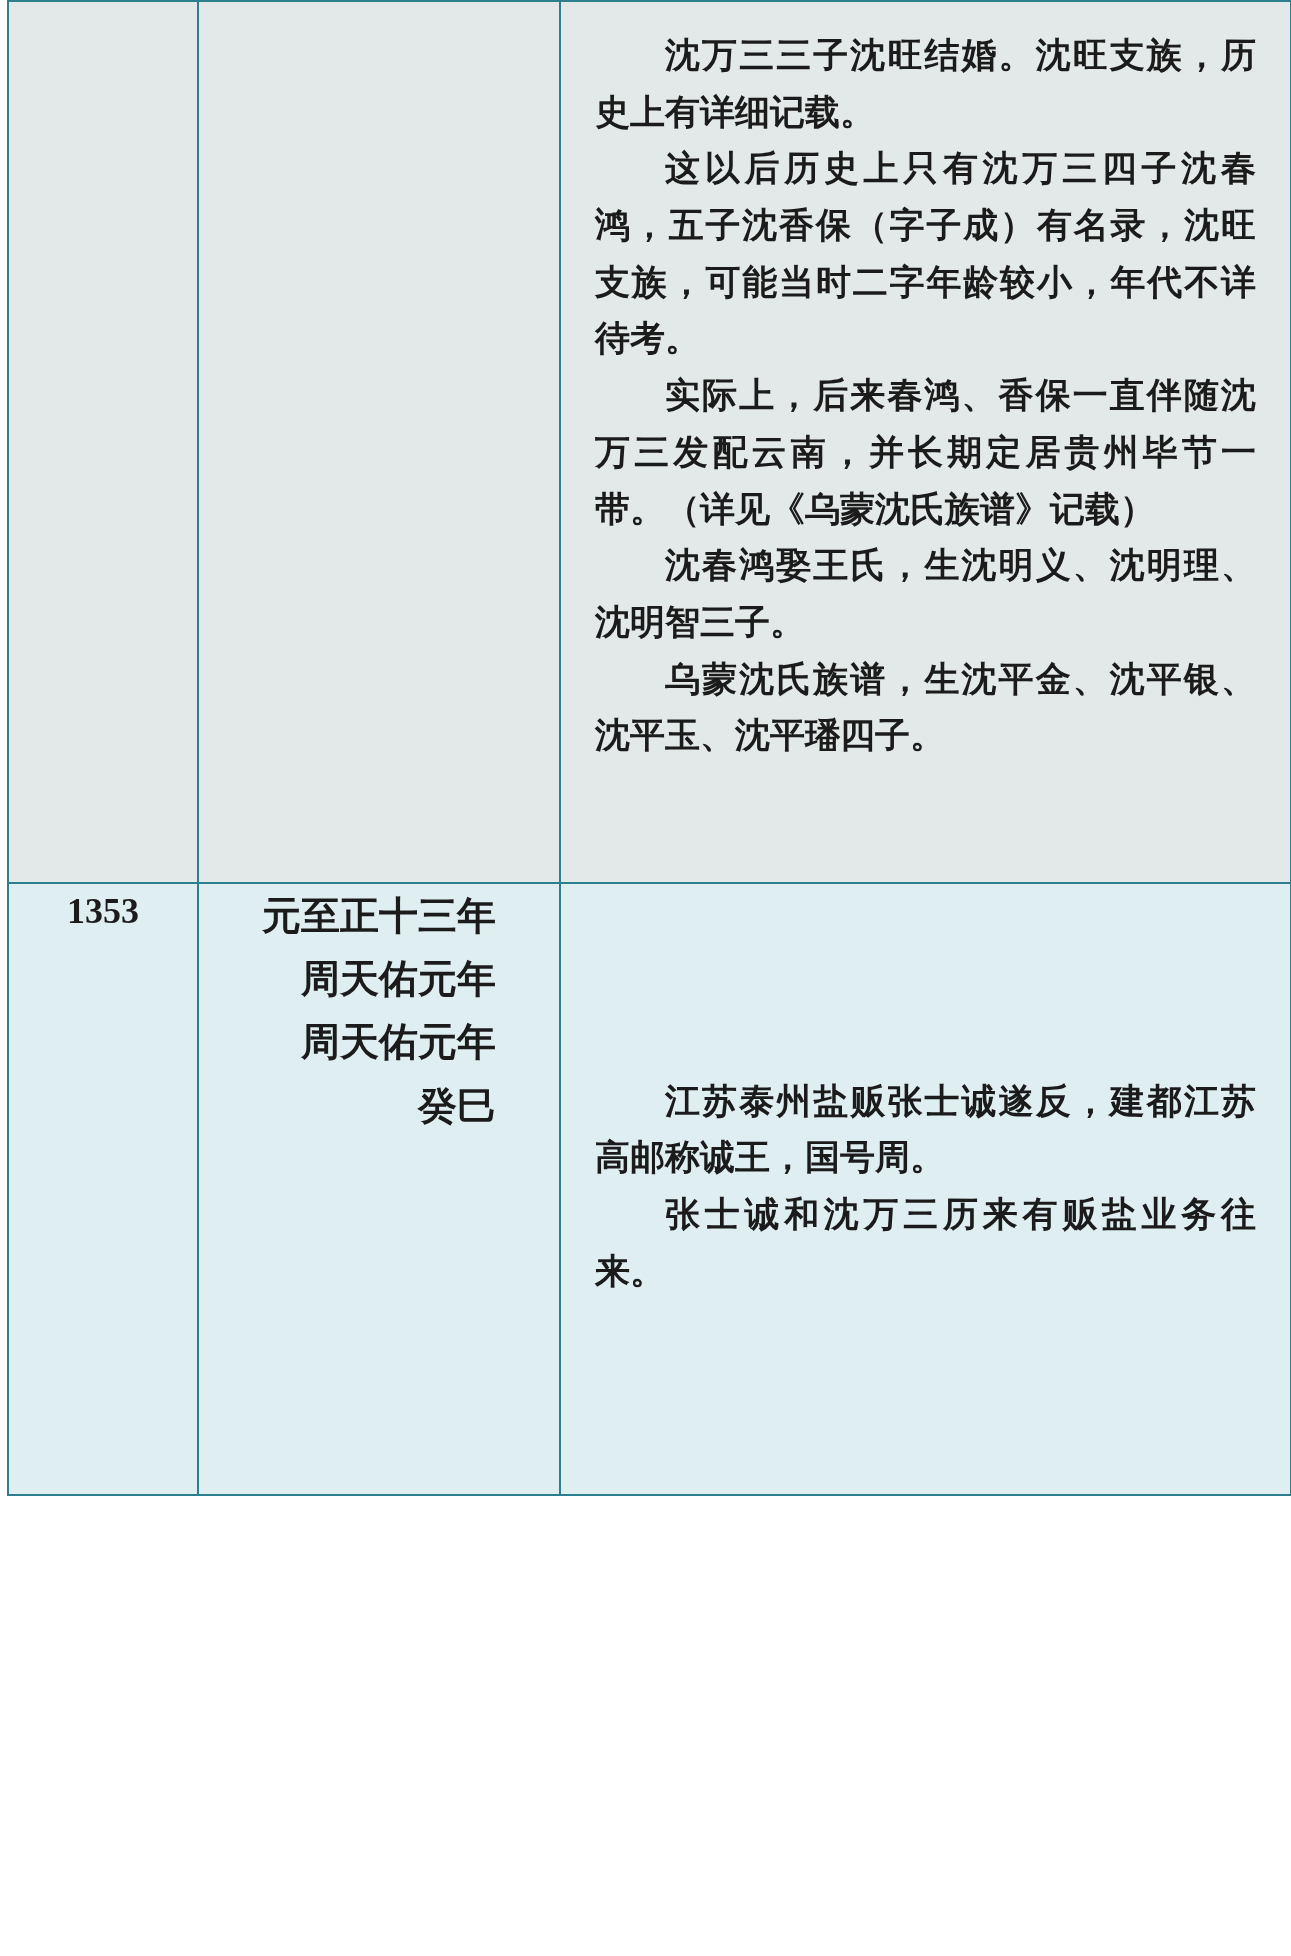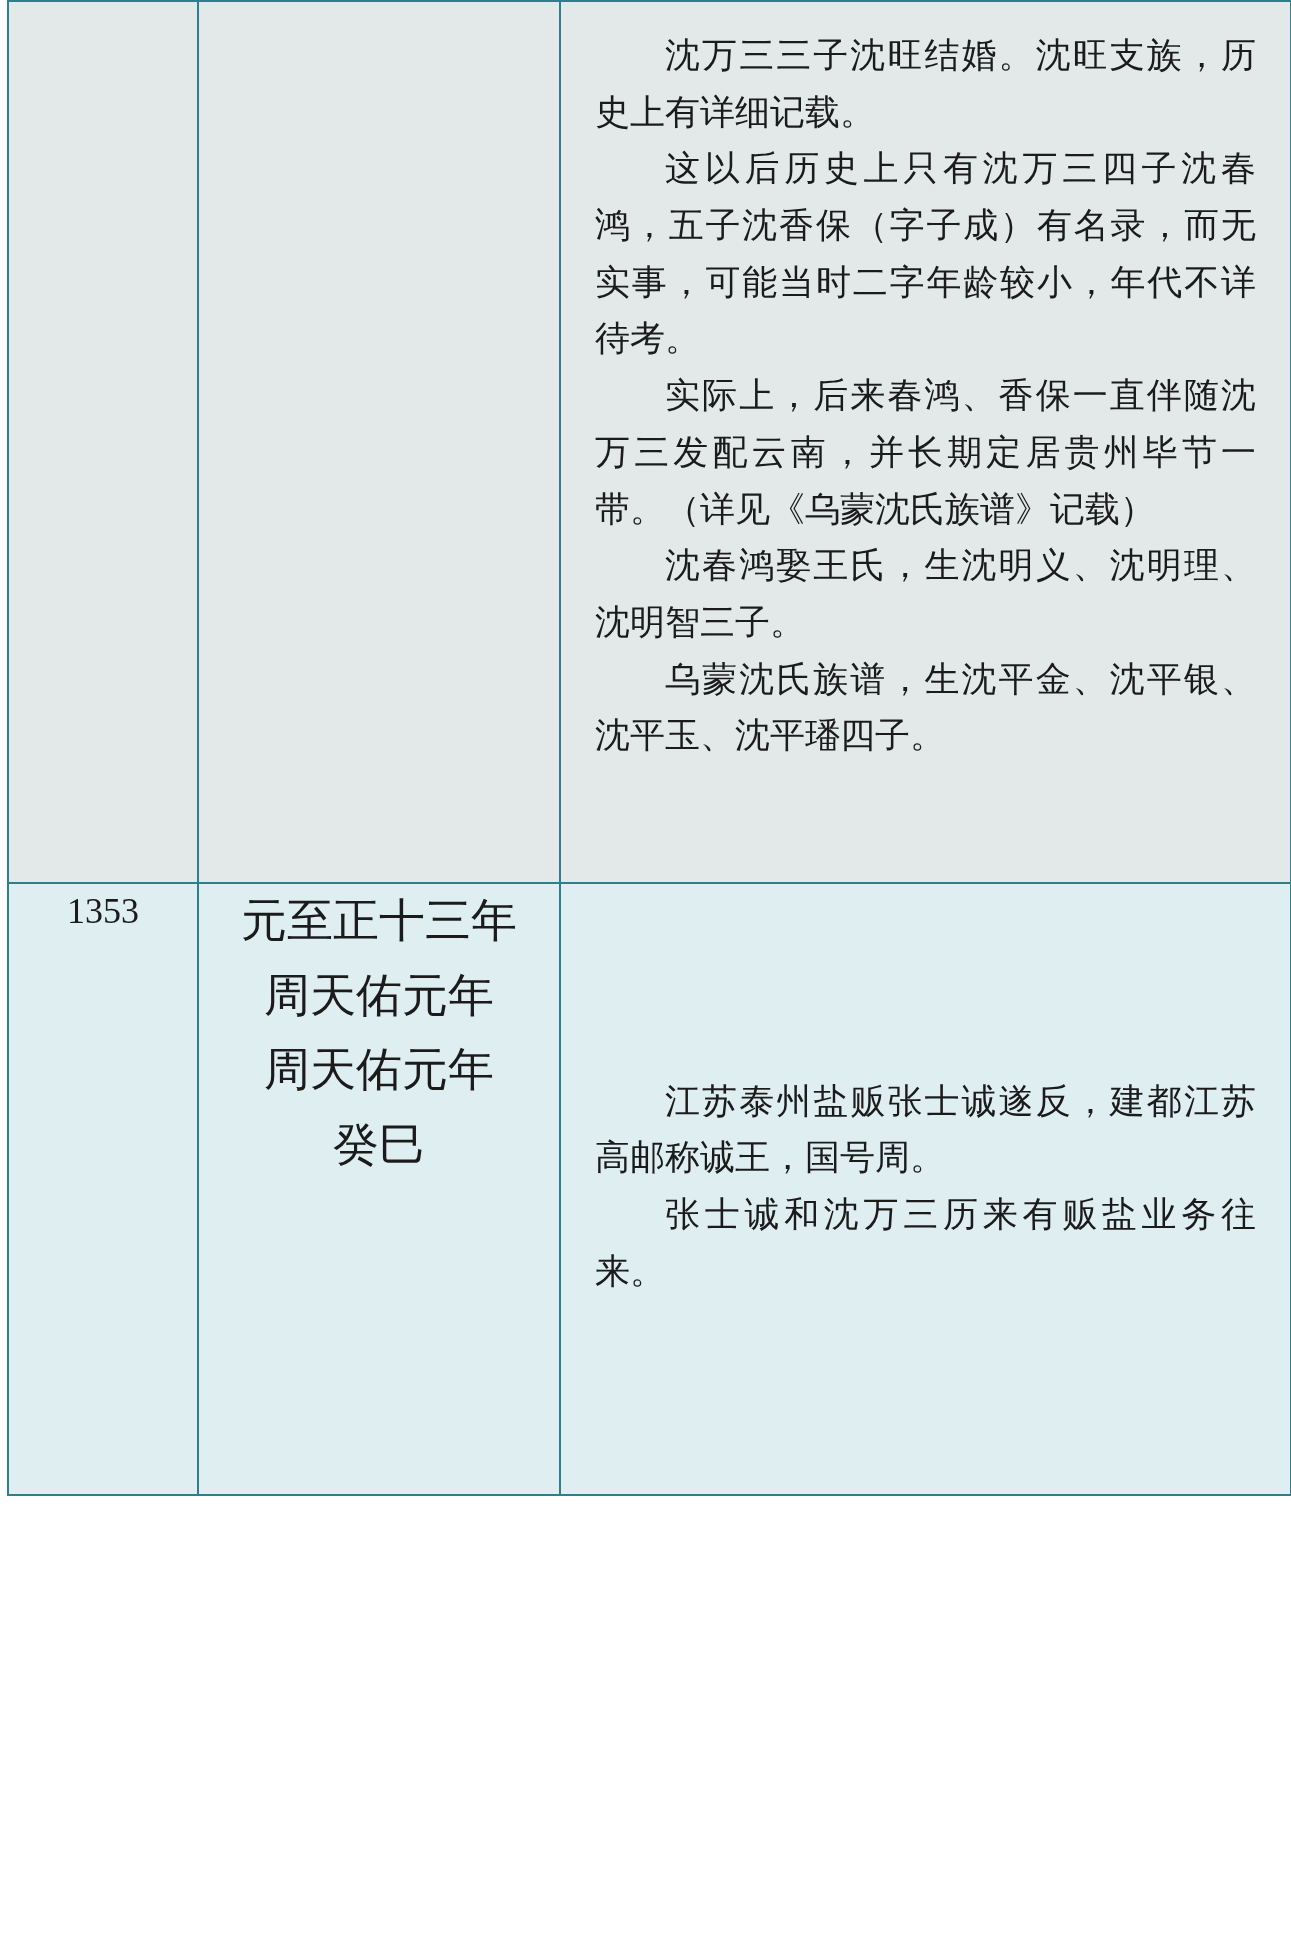--- a/index.html
+++ b/index.html
@@ -23,20 +23,21 @@
   table.chronicle {
     border-collapse: collapse;
     width: 1277px;
     margin-left: 7px;
     table-layout: fixed;
   }
   table.chronicle td {
     border: 2px solid #2d7f8e;
     vertical-align: top;
     padding: 0;
+    font-weight: bold;
   }
   .col-year   { width: 188px; }
   .col-era    { width: 360px; }
   .col-body   { width: 729px; }
 
   
   .row-cont td { background: #e3e8e8; }
   
   .row-1353 td { background: #dfeef0; margin-top: 48px; }
 
@@ -49,22 +50,22 @@
     text-align: center;
     font-size: 36px;
     line-height: 1.5;
     padding-top: 0;
     height: 100%;
     display: flex;
     align-items: center;
     justify-content: center;
   }
   .cell-era {
-    text-align: center;
-    font-size: 46px;
+    text-align: right;
+    font-size: 39px;
     line-height: 1.62;
     display: flex;
     align-items: center;
     justify-content: center;
     height: 100%;
   }
   .era-lines > div { white-space: nowrap; }
   p.para {
     margin: 0;
     text-indent: 2em;
@@ -94,21 +95,21 @@
       <tr class="row-cont">
         <td class="col-year">
           <div class="cell-inner blank-cell"></div>
         </td>
         <td class="col-era">
           <div class="cell-inner blank-cell"></div>
         </td>
         <td class="col-body cell-body">
           <div class="cell-inner">
             <p class="para">沈万三三子沈旺结婚。沈旺支族，历史上有详细记载。</p>
-            <p class="para">这以后历史上只有沈万三四子沈春鸿，五子沈香保（字子成）有名录，而无实事，可能当时二字年龄较小，年代不详待考。</p>
+            <p class="para">这以后历史上只有沈万三四子沈春鸿，五子沈香保（字子成）有名录，沈旺支族，可能当时二字年龄较小，年代不详待考。</p>
             <p class="para">实际上，后来春鸿、香保一直伴随沈万三发配云南，并长期定居贵州毕节一带。（详见《乌蒙沈氏族谱》记载）</p>
             <p class="para">沈春鸿娶王氏，生沈明义、沈明理、沈明智三子。</p>
             <p class="para">乌蒙沈氏族谱，生沈平金、沈平银、沈平玉、沈平璠四子。</p>
           </div>
         </td>
       </tr>
       <tr class="row-1353">
         <td class="col-year">
           <div class="cell-year">1353</div>
         </td>

